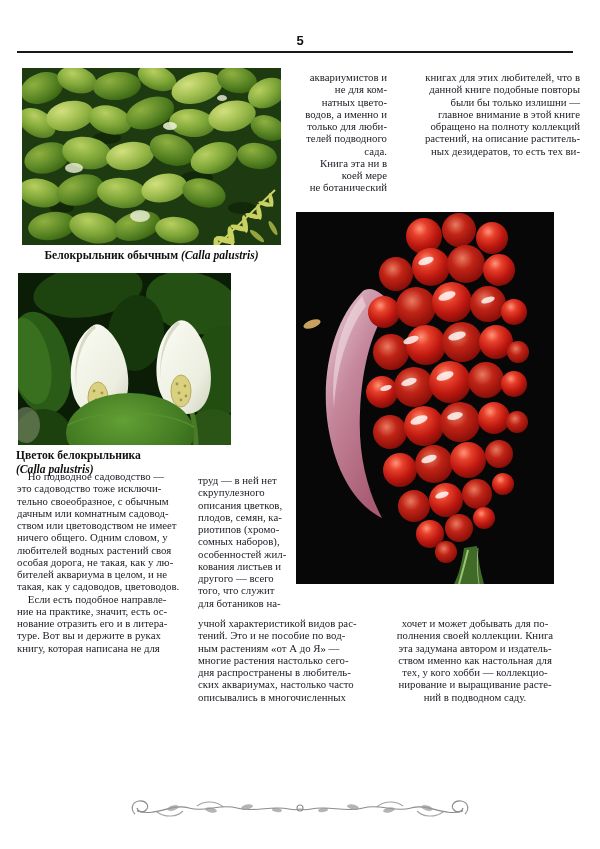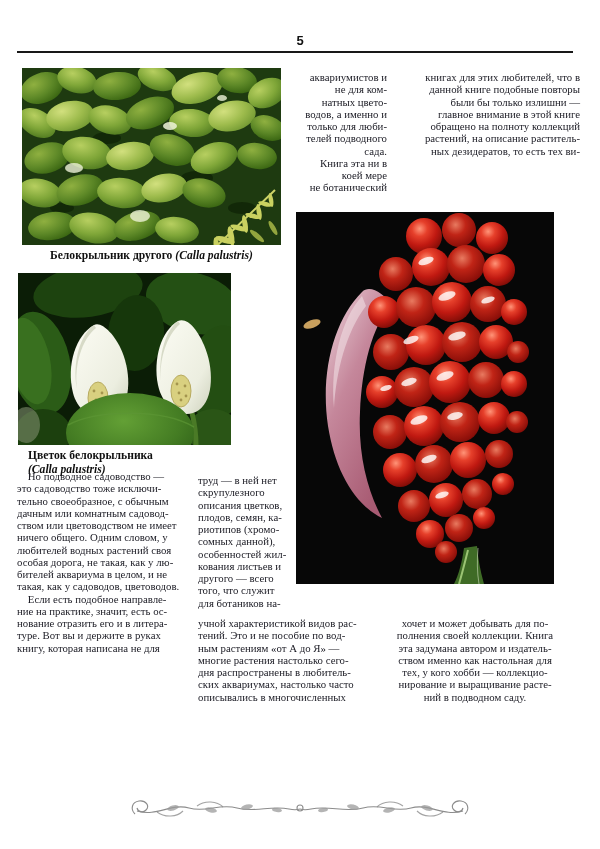--- a/index.html
+++ b/index.html
@@ -98,21 +98,21 @@
         </g>
         <g fill="#93a53e">
           <ellipse cx="-40" cy="40" rx="8" ry="2.4" transform="rotate(50 -40 40)"></ellipse>
           <ellipse cx="10" cy="18" rx="9" ry="2.6" transform="rotate(40 10 18)"></ellipse>
           <ellipse cx="26" cy="10" rx="8" ry="2.4" transform="rotate(60 26 10)"></ellipse>
         </g>
       </g>
     </svg>
   </figure>
 
-  <div class="caption caption-center" style="left:22px;top:249px;width:259px;"><span>Белокрыльник другого </span><span class="latin">(Calla palustris)</span></div>
+  <div class="caption caption-center" style="left:22px;top:249px;width:259px;"><span>Белокрыльник обычным </span><span class="latin">(Calla palustris)</span></div>
 
   <div class="col" style="left:287px;top:71px;width:100px;text-align:right;">аквариумистов и
 не для ком-
 натных цвето-
 водов, а именно и
 только для люби-
 телей подводного
 сада.
 Книга эта ни в
 коей мере
@@ -170,21 +170,21 @@
           <circle cx="167" cy="113" r="1.4"></circle>
           <circle cx="161" cy="120" r="1.4"></circle>
         <circle cx="168" cy="123" r="1.4"></circle>
           <circle cx="163" cy="127" r="1.4"></circle>
       </g>
       <ellipse cx="112" cy="160" rx="64" ry="40" fill="url(#bl)"></ellipse>
       <path d="M50,152 C80,136 146,136 176,154" stroke="#5d9634" stroke-width="1.5" fill="none" opacity="0.7"></path>
     </svg>
   </figure>
 
-  <div class="caption" style="left:28px;top:449px;width:210px;">
+  <div class="caption" style="left:16px;top:449px;width:210px;">
       <span style="display:block">Цветок белокрыльника</span>
       <span class="latin" style="display:block">(Calla palustris)</span>
     </div>
 
   <figure style="left:296px;top:212px;width:258px;height:372px;">
     <svg width="258" height="372" viewBox="0 0 258 372">
       <defs>
         <radialGradient id="br" cx="38%" cy="30%" r="85%">
           <stop offset="0%" stop-color="#ff9478"></stop>
             <stop offset="25%" stop-color="#e6402b"></stop>
@@ -283,21 +283,21 @@
 ние на практике, значит, есть ос-
 нование отразить его и в литера-
 туре. Вот вы и держите в руках
 книгу, которая написана не для</div>
 
   <div class="col" style="left:198px;top:474px;width:96px;">труд — в ней нет
 скрупулезного
 описания цветков,
 плодов, семян, ка-
 риотипов (хромо-
-сомных данной),
+сомных наборов),
 особенностей жил-
 кования листьев и
 другого — всего
 того, что служит
 для ботаников на-</div>
 
 
   <div class="col" style="left:198px;top:617px;width:176px;">учной характеристикой видов рас-
 тений. Это и не пособие по вод-
 ным растениям «от А до Я» —

